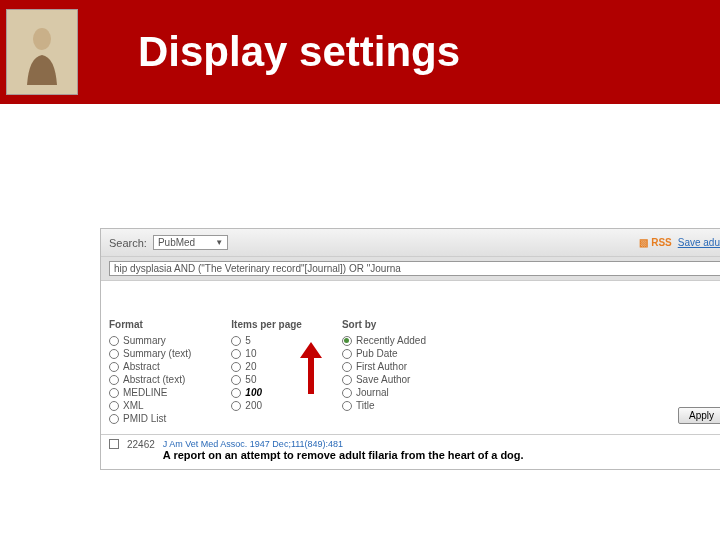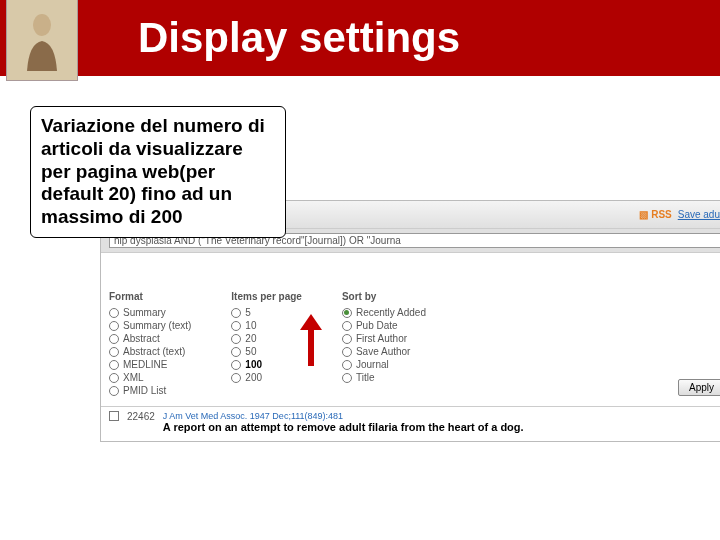--- a/index.html
+++ b/index.html
@@ -1,17 +1,17 @@
 <!DOCTYPE html>
 <html><head>
 <meta charset="utf-8">
 <style>
   * { box-sizing: border-box; margin: 0; padding: 0; }
   body { width: 720px; height: 540px; font-family: Arial, sans-serif; background: #fff; overflow: hidden; }
-  .header { background: #b00000; height: 76px; display: flex; align-items: center; }
+  .header { background: #b00000; height: 104px; display: flex; align-items: center; }
   .portrait { width: 72px; height: 86px; margin-left: 6px; background: #d8c9a9; border: 1px solid #a99; position: relative; display:flex; align-items:center; justify-content:center;}
   .portrait svg { width:50px; height:70px; }
   .title { color: #fff; font-size: 42px; font-weight: bold; margin-left: 60px; }
   .canvas { position: relative; height: 444px; }
   .callout { position: absolute; left: 30px; top: 30px; width: 256px; background: #fff; border: 1px solid #000; border-radius: 6px; padding: 8px 10px; font-size: 19px; line-height: 1.2; z-index: 20; font-weight:bold;}
   .pubmed { position: absolute; left: 100px; top: 124px; width: 634px; border: 1px solid #bbb; background: #fff; font-size: 11px; color:#555; }
   .pm-top { background: linear-gradient(#f4f4f4,#e0e0e0); padding: 6px 8px; display: flex; align-items: center; gap: 6px; border-bottom:1px solid #ccc;}
   .pm-top .lbl { color:#555; }
   .pm-select { background:#fff; border:1px solid #999; padding:1px 4px; display:inline-flex; align-items:center; gap:20px; font-size:10px;}
   .pm-select .tri { font-size:8px; color:#555;}
@@ -20,21 +20,21 @@
   .pm-query { background:#e0e0e0; padding:4px 8px; display:flex; align-items:center; gap:4px; border-bottom:1px solid #ccc;}
   .qbox { background:#fff; border:1px solid #999; padding:1px 4px; flex:1; font-size:10px; white-space:nowrap; overflow:hidden;}
   .pm-summary { padding:4px 8px 2px; color:#777; font-size:10px; border-bottom:1px solid #ddd;}
   .pm-summary .r { float:right; }
   .dd { padding: 6px 8px 10px; display:flex; gap:40px;margin-top:32px; }
   .col-h { font-weight:bold; color:#555; font-size:10px; margin-bottom:3px;}
   .col { display:flex; flex-direction:column; gap:2px;}
   .radio { display:flex; align-items:center; gap:4px; font-size:10px; color:#555;}
   .rb { width:10px; height:10px; border:1px solid #777; border-radius:50%; background:#fff; display:inline-flex; align-items:center; justify-content:center;}
   .rb.sel::after { content:""; width:5px; height:5px; background:#4a8f3a; border-radius:50%; display:block;}
-  .emp { font-weight:bold; color:#000; }
+  .emp { font-weight:bold; color:#000;font-style:italic; }
   .apply { margin-left:auto; align-self:flex-end; background:linear-gradient(#fafafa,#ddd); border:1px solid #888; padding:2px 10px; font-size:10px; border-radius:2px;}
   .result { padding:4px 8px 8px; border-top:1px solid #ccc; font-size:10px; display:flex; gap:8px;}
   .chk { width:10px; height:10px; border:1px solid #777; background:#fff; display:inline-block;}
   .rnum { color:#555; }
   .rbody { flex:1; }
   .cite { color:#2a6ab8; font-size:9px;}
   .rtitle { color:#000; font-size:11px; font-weight:bold;}
   .arrow { position:absolute; left:308px; top:238px; z-index:15;}
   .arrow .stem { width:6px; height:36px; background:#c40000;}
   .arrow .head { width:0; height:0; border-left:11px solid transparent; border-right:11px solid transparent; border-bottom:16px solid #c40000; margin-left:-8px;}
@@ -47,21 +47,20 @@
     <svg viewBox="0 0 50 70">
         <ellipse cx="25" cy="22" rx="9" ry="11" fill="#c9b089"></ellipse>
         <path d="M10 68 Q12 40 25 38 Q38 40 40 68 Z" fill="#8a6b4a"></path>
       </svg>
   </div>
   <div class="title">Display settings</div>
 </div>
 
 <div class="canvas">
 
-  <div class="callout">Variazione del numero  di articoli da visualizzare per pagina web(per default 20) fino ad un massimo di 200</div>
 
   <div class="arrow">
     <div class="head"></div>
     <div class="stem"></div>
   </div>
 
   <div class="pubmed">
     <div class="pm-top">
       <span class="lbl">Search:</span>
       <span class="pm-select">

